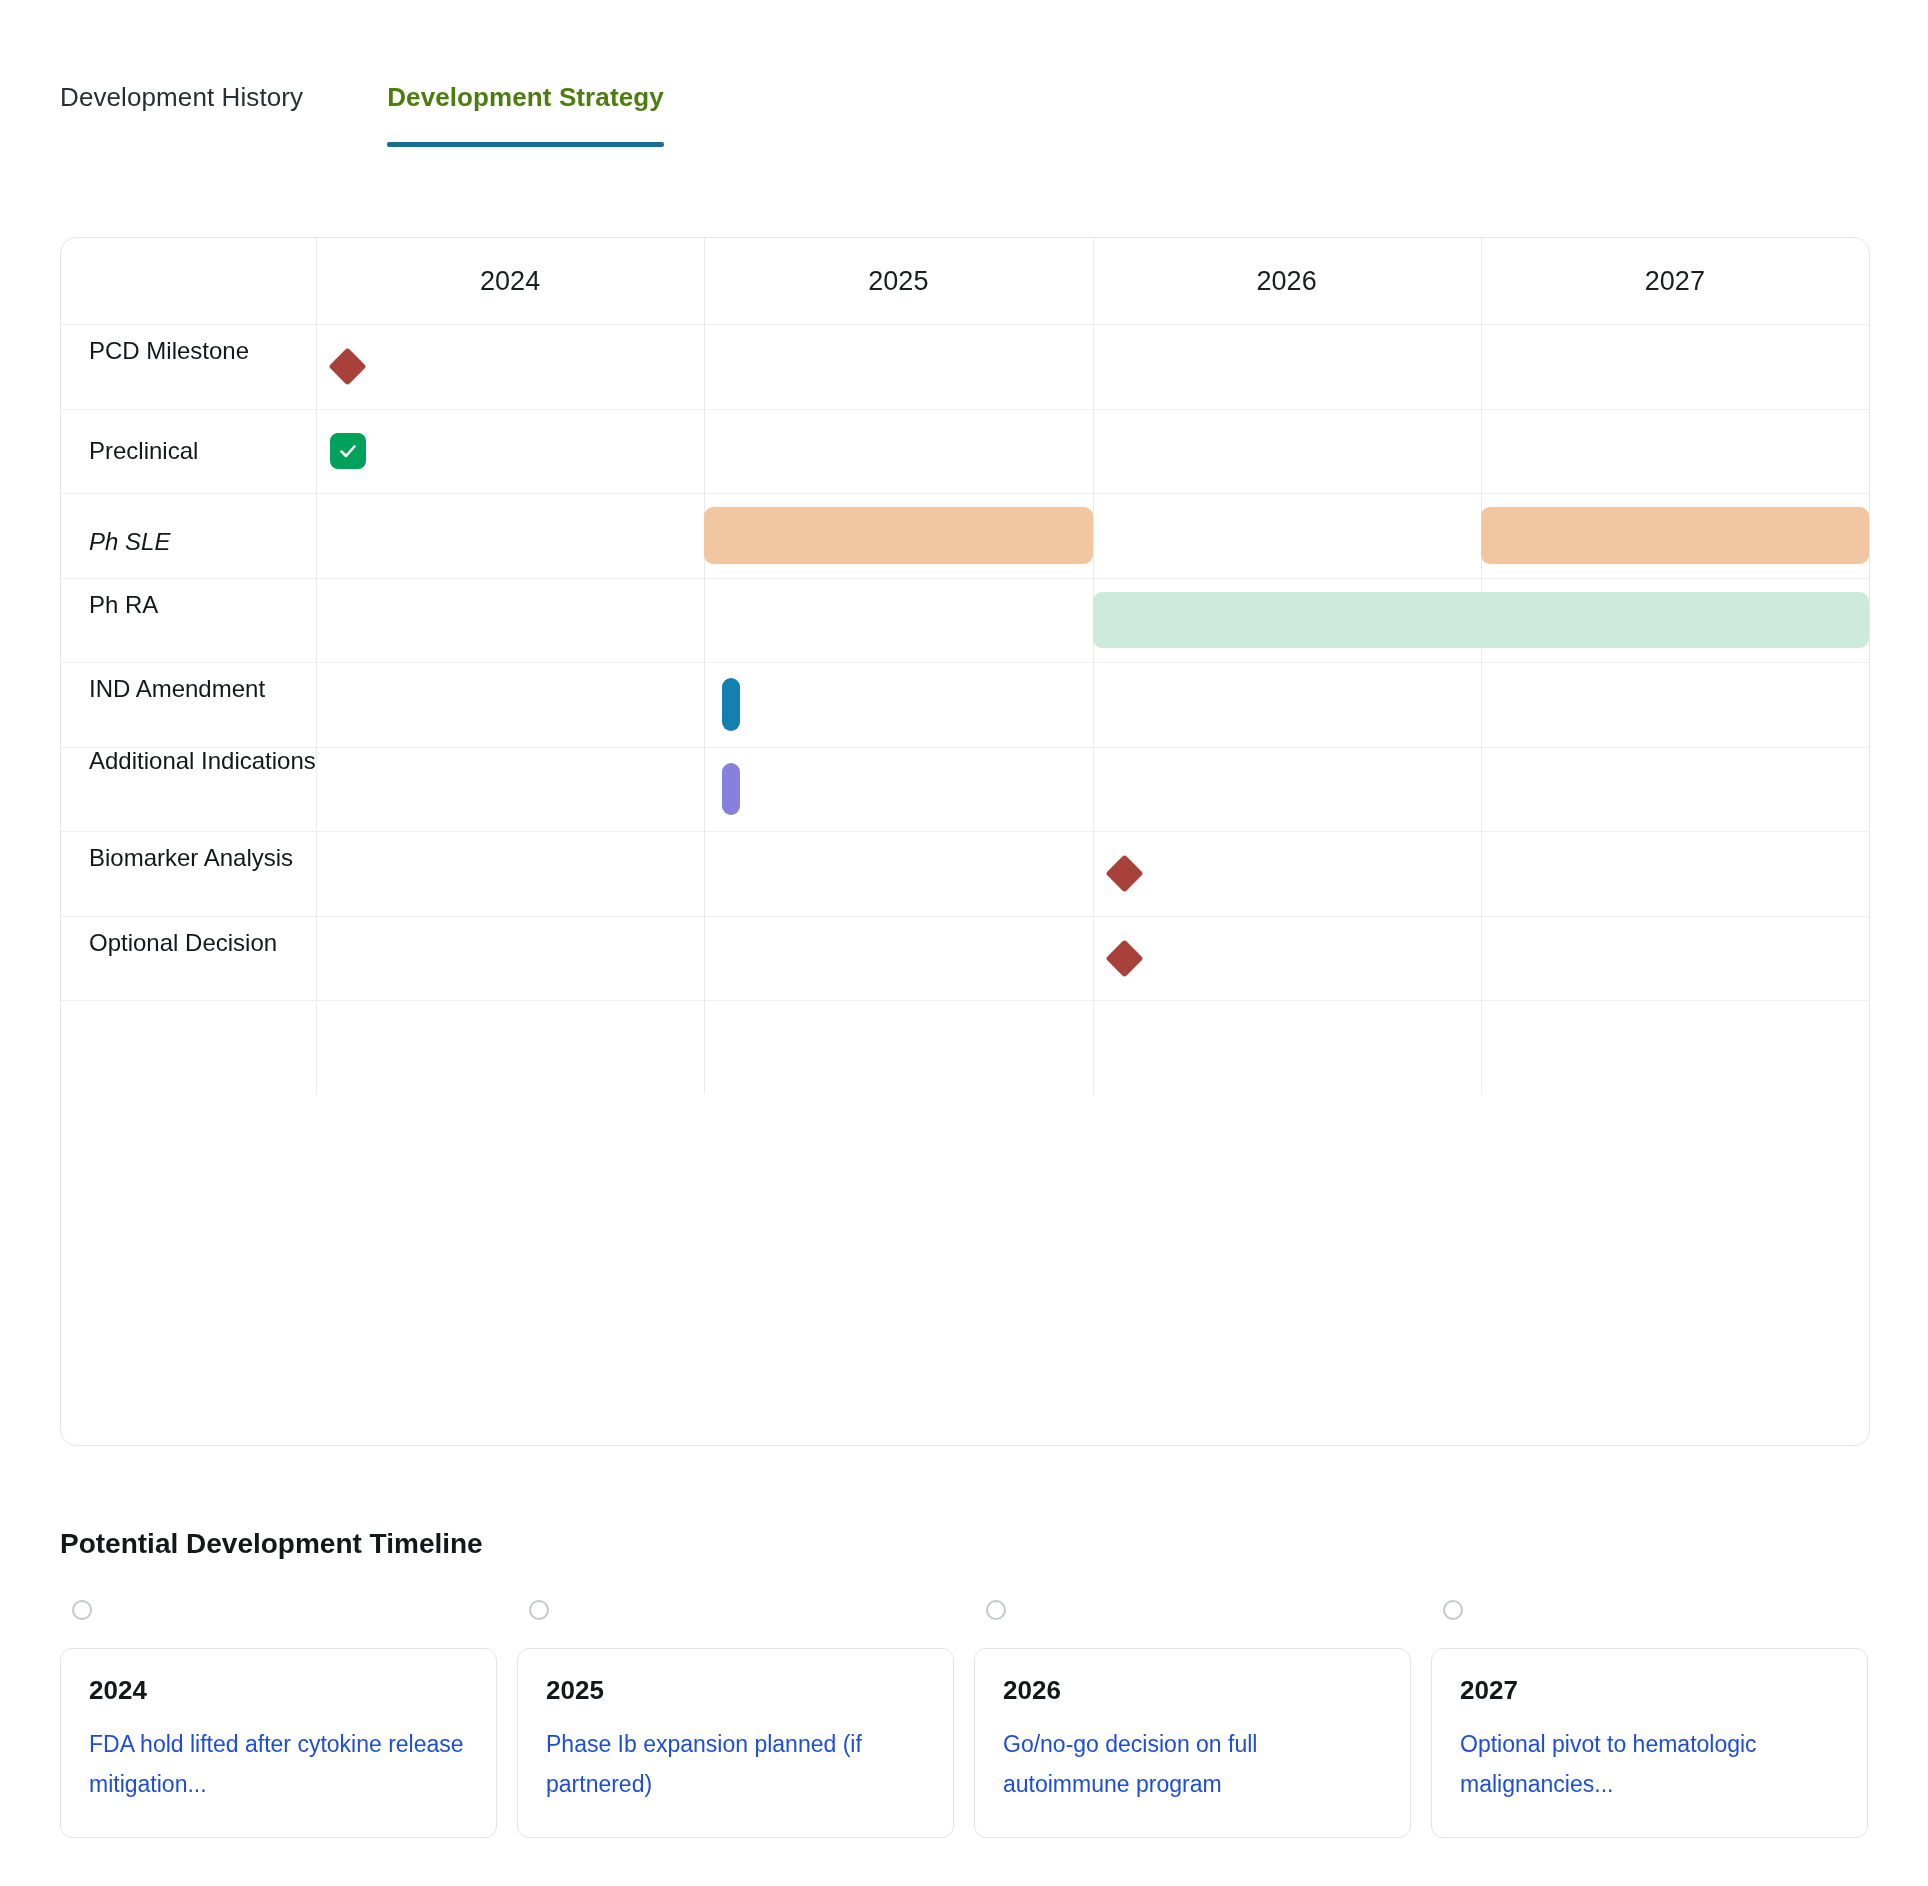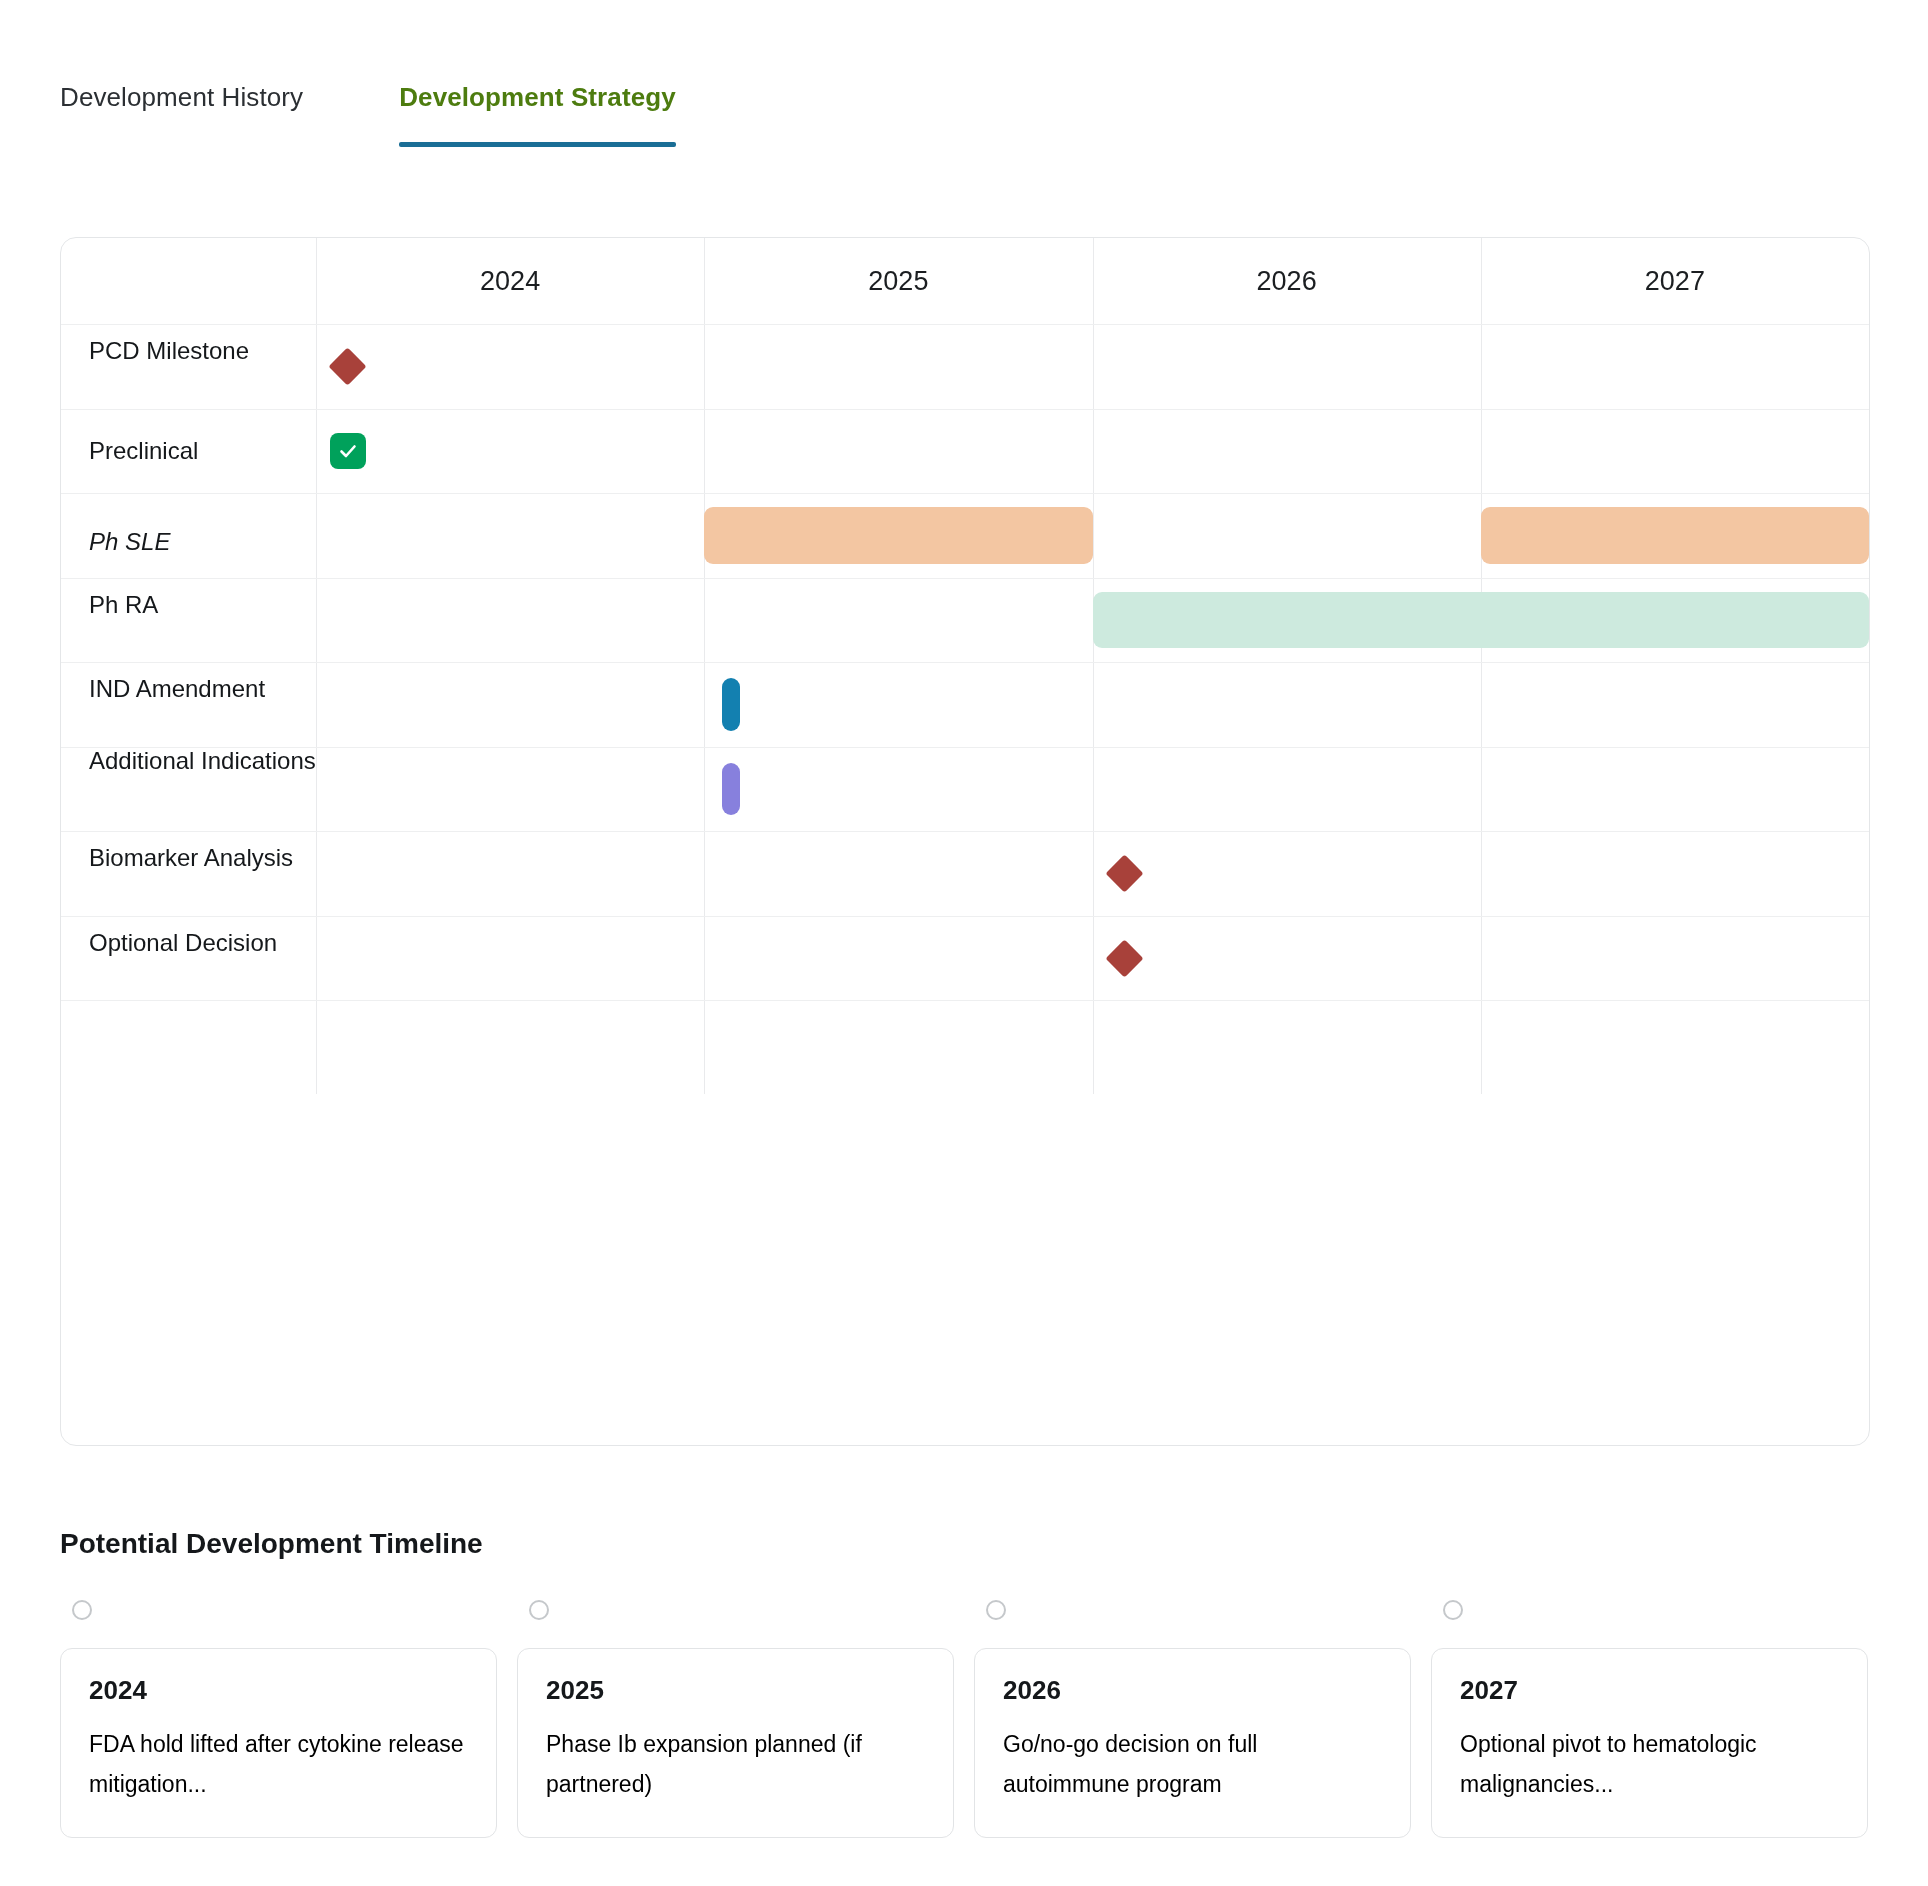--- a/index.html
+++ b/index.html
@@ -17,21 +17,21 @@
     border-radius: 26px;
     overflow: hidden;
   }
 
   
   .tabbar {
     position: absolute;
     left: 60px; top: 74px;
     display: flex;
     align-items: flex-start;
-    gap: 12px;
+    gap: 0px;
   }
   .tab {
     position: relative;
     padding: 8px 0 34px 0;
     margin-right: 84px;
     font-size: 26px;
     color: #2b2f33;
     letter-spacing: .1px;
     cursor: pointer;
     white-space: nowrap;
@@ -159,21 +159,21 @@
   }
   .tl-year {
     font-size: 26px;
     font-weight: 600;
     color: #15181b;
     margin-bottom: 18px;
   }
   .tl-desc {
     font-size: 23px;
     line-height: 40px;
-    color: #000000;
+    color: #1d4ed8;
   }
 </style>
 </head>
 <body>
 
 <div class="page">
 
   <div class="tabbar">
     <div class="tab"><span>Development History</span></div>
     <div class="tab active"><span>Development Strategy</span></div>

